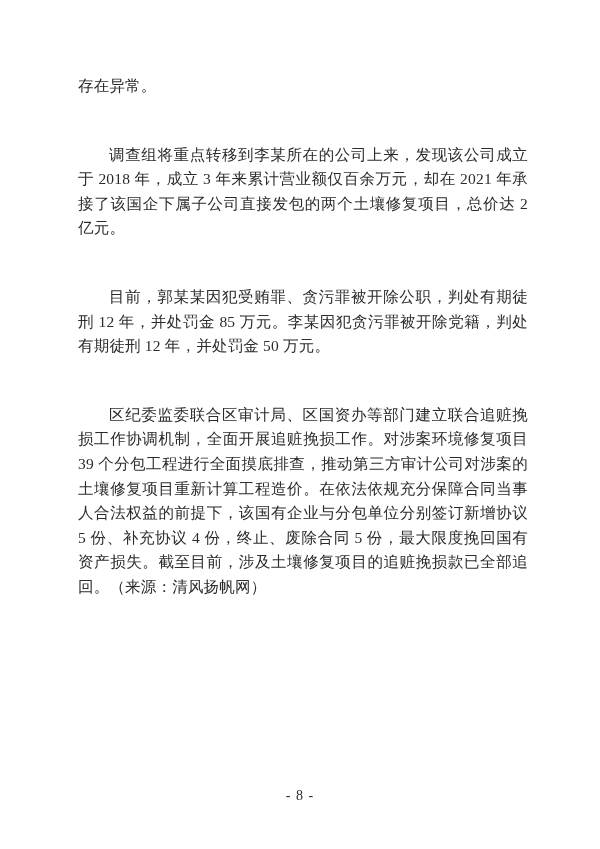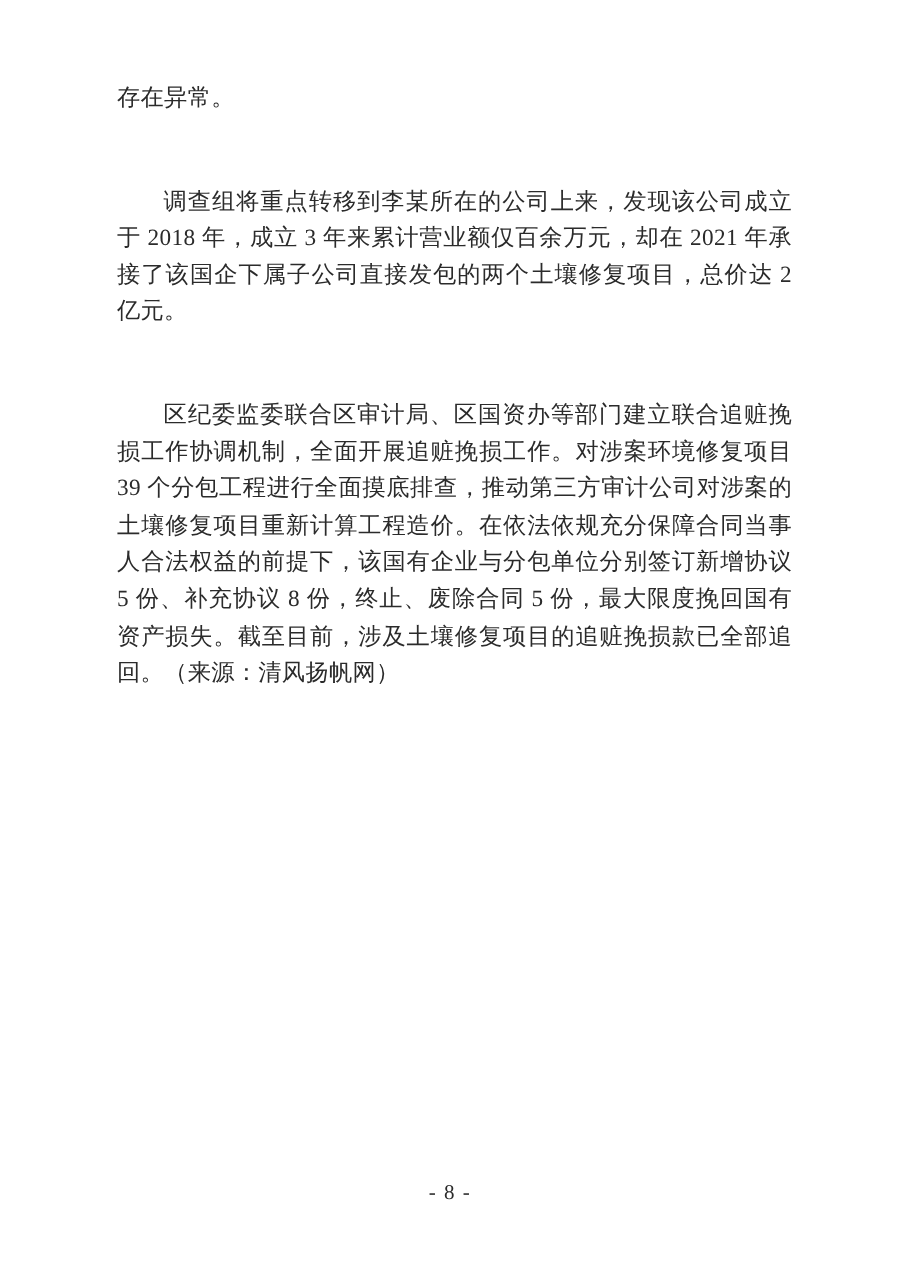--- a/index.html
+++ b/index.html
@@ -12,21 +12,21 @@
     width: 600px;
     height: 849px;
     background: #ffffff;
     font-family: "Liberation Serif", "DejaVu Serif", serif;
     color: #2b2b2b;
     overflow: hidden;
   }
   .content {
     position: absolute;
     left: 78px;
-    top: 54px;
+    top: 74px;
     width: 450px;
   }
   .para {
     margin: 0;
     padding: 0;
     font-size: 15.5px;
     line-height: 24.6px;
     text-align: justify;
     text-justify: inter-ideograph;
     letter-spacing: 0.2px;
@@ -49,18 +49,19 @@
     color: #2b2b2b;
   }
 </style>
 </head>
 <body>
 
 <div class="page">
   <div class="content">
       <p class="para">存在异常。</p>
       <p class="para indent">调查组将重点转移到李某所在的公司上来，发现该公司成立于 2018 年，成立 3 年来累计营业额仅百余万元，却在 2021 年承接了该国企下属子公司直接发包的两个土壤修复项目，总价达 2 亿元。</p>
-      <p class="para indent">区纪委监委联合区审计局、区国资办等部门建立联合追赃挽损工作协调机制，全面开展追赃挽损工作。对涉案环境修复项目 39 个分包工程进行全面摸底排查，推动第三方审计公司对涉案的土壤修复项目重新计算工程造价。在依法依规充分保障合同当事人合法权益的前提下，该国有企业与分包单位分别签订新增协议 5 份、补充协议 8 份，终止、废除合同 5 份，最大限度挽回国有资产损失。截至目前，涉及土壤修复项目的追赃挽损款已全部追回。（来源：清风扬帆网）</p>
+      <p class="para indent">目前，郭某某因犯受贿罪、贪污罪被开除公职，判处有期徒刑 12 年，并处罚金 85 万元。李某因犯贪污罪被开除党籍，判处有期徒刑 12 年，并处罚金 50 万元。</p>
+      <p class="para indent">区纪委监委联合区审计局、区国资办等部门建立联合追赃挽损工作协调机制，全面开展追赃挽损工作。对涉案环境修复项目 39 个分包工程进行全面摸底排查，推动第三方审计公司对涉案的土壤修复项目重新计算工程造价。在依法依规充分保障合同当事人合法权益的前提下，该国有企业与分包单位分别签订新增协议 5 份、补充协议 4 份，终止、废除合同 5 份，最大限度挽回国有资产损失。截至目前，涉及土壤修复项目的追赃挽损款已全部追回。（来源：清风扬帆网）</p>
     </div>
   <div class="footer">
     <span class="page-number">- 8 -</span>
   </div>
 </div>
 
 </body></html>

